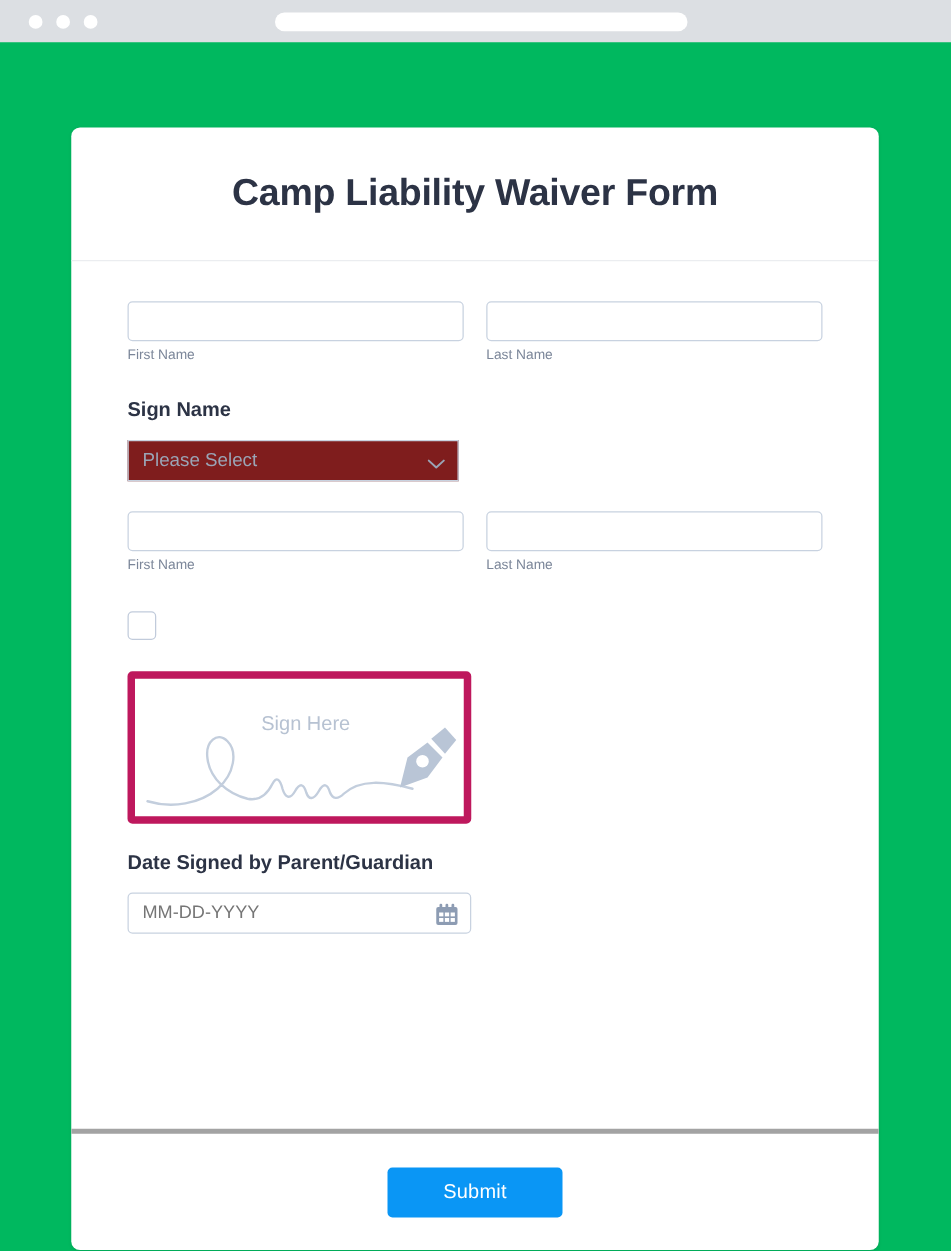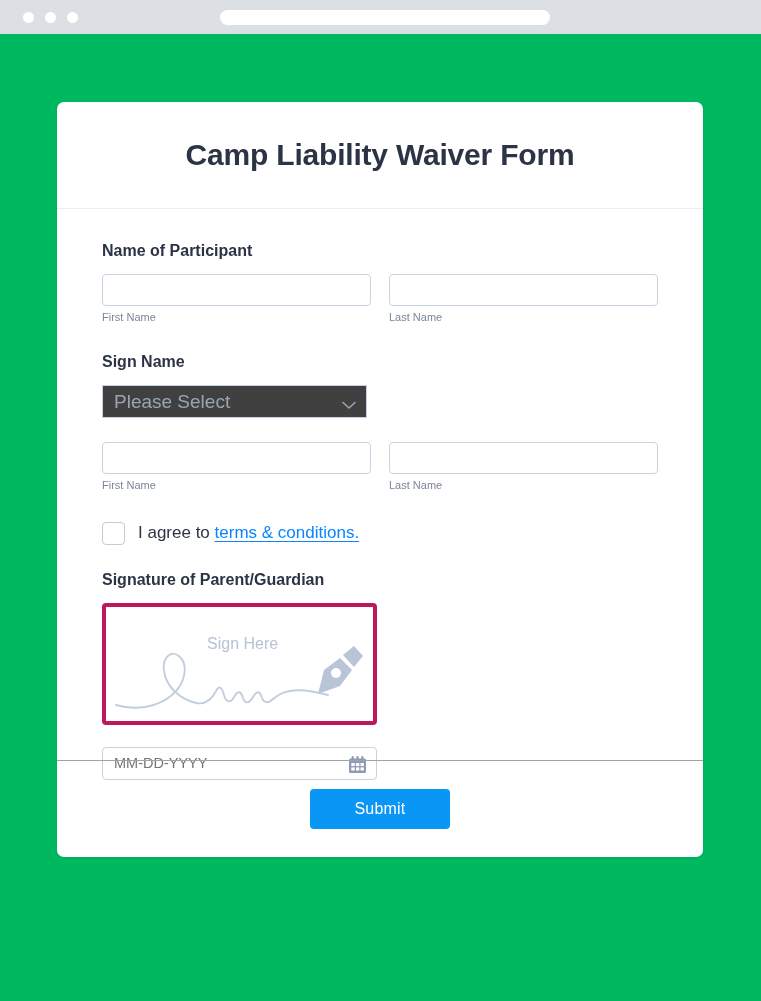--- a/index.html
+++ b/index.html
@@ -55,21 +55,21 @@
     height: 967px;
     background: #00b85f;
   }
 
   
   .form-card {
     position: absolute;
     left: 57px;
     top: 68px;
     width: 646px;
-    height: 755px;
+    height: 898px;
     background: #ffffff;
     border-radius: 7px;
     box-shadow: 0 1px 3px rgba(0,0,0,0.08);
     overflow: hidden;
   }
 
   .form-header {
     height: 107px;
     border-bottom: 1px solid #ebedf0;
     display: flex;
@@ -127,23 +127,23 @@
   
   .select-wrap {
     position: relative;
     width: 265px;
   }
   .select-input {
     width: 100%;
     height: 33px;
     border: 1px solid #c8d2e0;
     border-radius: 0;
-    background: #404040;
-    font-family: "Liberation Sans", sans-serif;
-    font-size: 19px;
+    background: #7f1d1d;
+    font-family: "Liberation Sans", sans-serif;
+    font-size: 15px;
     color: #9aa4b5;
     padding: 0 30px 0 11px;
     outline: none;
     line-height: 31px;
   }
   .chevron {
     position: absolute;
     right: 11px;
     top: 11px;
     pointer-events: none;
@@ -172,21 +172,21 @@
     text-decoration: underline;
     text-underline-offset: 3px;
     cursor: pointer;
   }
 
   
   .sig-pad {
     position: relative;
     width: 275px;
     height: 122px;
-    border: 4px solid #be185d;
+    border: 6px solid #be185d;
     border-radius: 4px;
     background: #ffffff;
     overflow: hidden;
   }
   .sig-inner {
     position: absolute;
     left: 0; top: 0;
     width: 275px;
     height: 122px;
   }
@@ -223,21 +223,21 @@
     pointer-events: none;
   }
 
   
   .form-footer {
     position: absolute;
     left: 0;
     bottom: 0;
     width: 646px;
     height: 97px;
-    border-top: 1px solid #a3a3a3;
+    border-top: 4px solid #a3a3a3;
     display: flex;
     align-items: center;
     justify-content: center;
   }
   .submit-btn {
     width: 140px;
     height: 40px;
     background: #0a96f5;
     border: none;
     border-radius: 4px;
@@ -270,21 +270,20 @@
 
   <div class="form-card">
 
     <div class="form-header">
       <h1 class="form-title">Camp Liability Waiver Form</h1>
     </div>
 
     <div class="form-body">
 
       <div class="field-group">
-        <div class="field-label">Name of Participant</div>
         <div class="name-row">
           <div class="name-col">
             <input class="text-input" type="text" placeholder="" style="">
             <div class="sub-label">First Name</div>
           </div>
           <div class="name-col">
             <input class="text-input" type="text" placeholder="" style="">
             <div class="sub-label">Last Name</div>
           </div>
         </div>
@@ -316,45 +315,44 @@
             <input class="text-input" type="text" placeholder="" style="">
             <div class="sub-label">Last Name</div>
           </div>
         </div>
       </div>
 
       <div class="gap-30"></div>
 
       <div class="check-row">
         <span class="checkbox"></span>
-        <span class="check-text"><span>I agree to </span><span class="terms-link">terms &amp; conditions.</span></span>
       </div>
 
       <div class="gap-25"></div>
 
       <div class="field-group">
-        <div class="field-label">Signature of Parent/Guardian</div>
         <div class="sig-pad">
           <div class="sig-inner">
             <svg class="sig-inner" width="275" height="122" viewBox="0 0 275 122">
               <path d="M10 98 C 30 104, 52 100, 66 88 C 80 76, 82 58, 74 50 C 66 42, 56 50, 58 64 C 60 80, 74 92, 90 96 C 100 98, 106 92, 110 84 C 113 78, 116 80, 118 88 C 120 95, 124 97, 128 90 C 132 83, 135 84, 137 91 C 139 97, 143 97, 147 90 C 151 83, 154 84, 156 91 C 158 96, 162 97, 167 92 C 180 80, 200 82, 222 88" stroke="#c3cedd" stroke-width="1.9" fill="none" stroke-linecap="round" stroke-linejoin="round"></path>
             </svg>
             <svg style="position:absolute; left:208px; top:37px;" width="52" height="52" viewBox="0 0 52 52">
               <path d="M4 50 L10 26 L26 14 L38 26 L26 42 Z" fill="#b9c5d6"></path>
               <circle cx="22" cy="29" r="5" fill="#ffffff"></circle>
               <path d="M29 11 L40 2 L49 12 L40 23 Z" fill="#b9c5d6"></path>
             </svg>
             <div class="sign-here-text">Sign Here</div>
           </div>
         </div>
       </div>
 
       <div class="gap-22"></div>
 
       <div class="field-group">
+        <div class="field-label">Date Signed by Parent/Guardian</div>
         <div class="date-wrap">
           <input class="date-input" type="text" placeholder="MM-DD-YYYY" style="">
           <span class="cal-icon">
             <svg width="19" height="19" viewBox="0 0 19 19">
               <rect x="1" y="3.5" width="17" height="14.5" rx="1.6" fill="#8d9cb3"></rect>
               <rect x="3.6" y="1" width="2.2" height="3.4" rx="1" fill="#8d9cb3"></rect>
               <rect x="8.4" y="1" width="2.2" height="3.4" rx="1" fill="#8d9cb3"></rect>
               <rect x="13.2" y="1" width="2.2" height="3.4" rx="1" fill="#8d9cb3"></rect>
               <rect x="3.3" y="8" width="3.4" height="3.1" fill="#ffffff"></rect>
               <rect x="7.9" y="8" width="3.4" height="3.1" fill="#ffffff"></rect>

